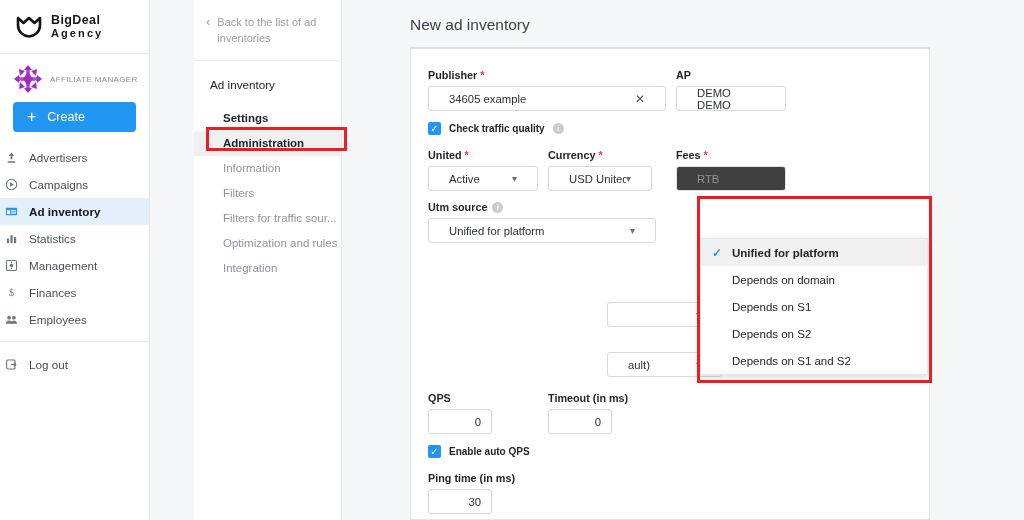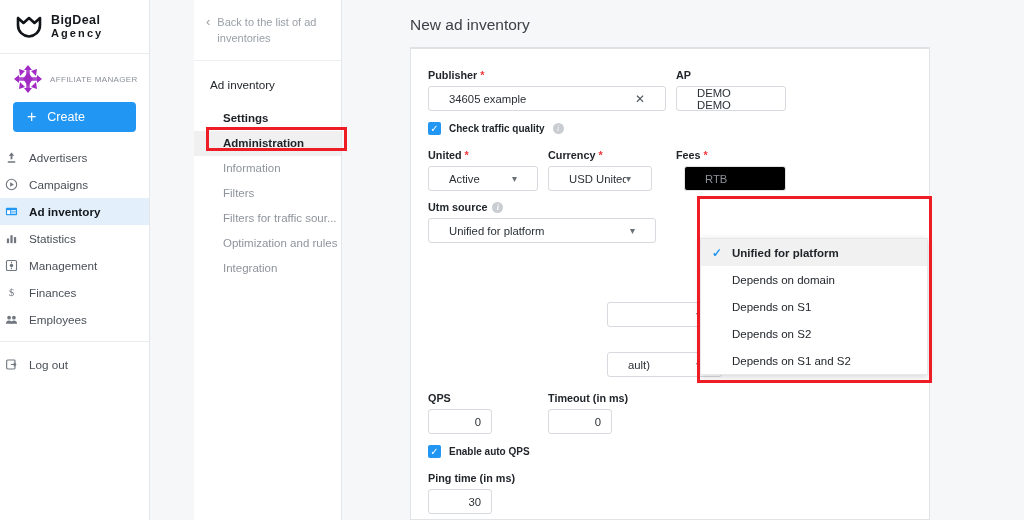--- a/index.html
+++ b/index.html
@@ -98,21 +98,21 @@
     font-size: 10.8px; font-weight: bold; color: #22262b;
     margin-bottom: 5px; white-space: nowrap;
   }
   .req { color: #f0353d; font-weight: bold; }
 
   .inp {
     height: 25px; border: 1px solid #d6d9dd; border-radius: 3px;
     background: #fff; display: flex; align-items: center;
     padding: 0 20px; font-size: 11.3px; color: #2b3036;
   }
-  .inp.disabled { background: #000000; color: #8d9299; border-color: #e1e3e6; margin-left: 8px; }
+  .inp.disabled { background: #404040; color: #8d9299; border-color: #e1e3e6; }
   .inp.num { justify-content: flex-end; padding-right: 10px; }
   .inp .clear { margin-left: auto; color: #4f555c; font-size: 12px; cursor: pointer; }
   .sel { position: relative; }
   .sel .caret {
     margin-left: auto; color: #6a7077; font-size: 10px; line-height: 1;
   }
   .sel .selval { overflow: hidden; white-space: nowrap; }
 
   .chk-row { display: flex; align-items: center; gap: 8px; }
   .chk {

